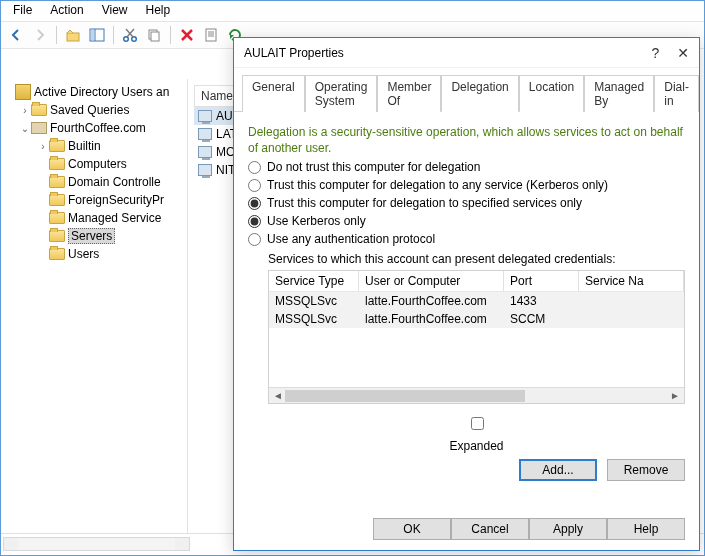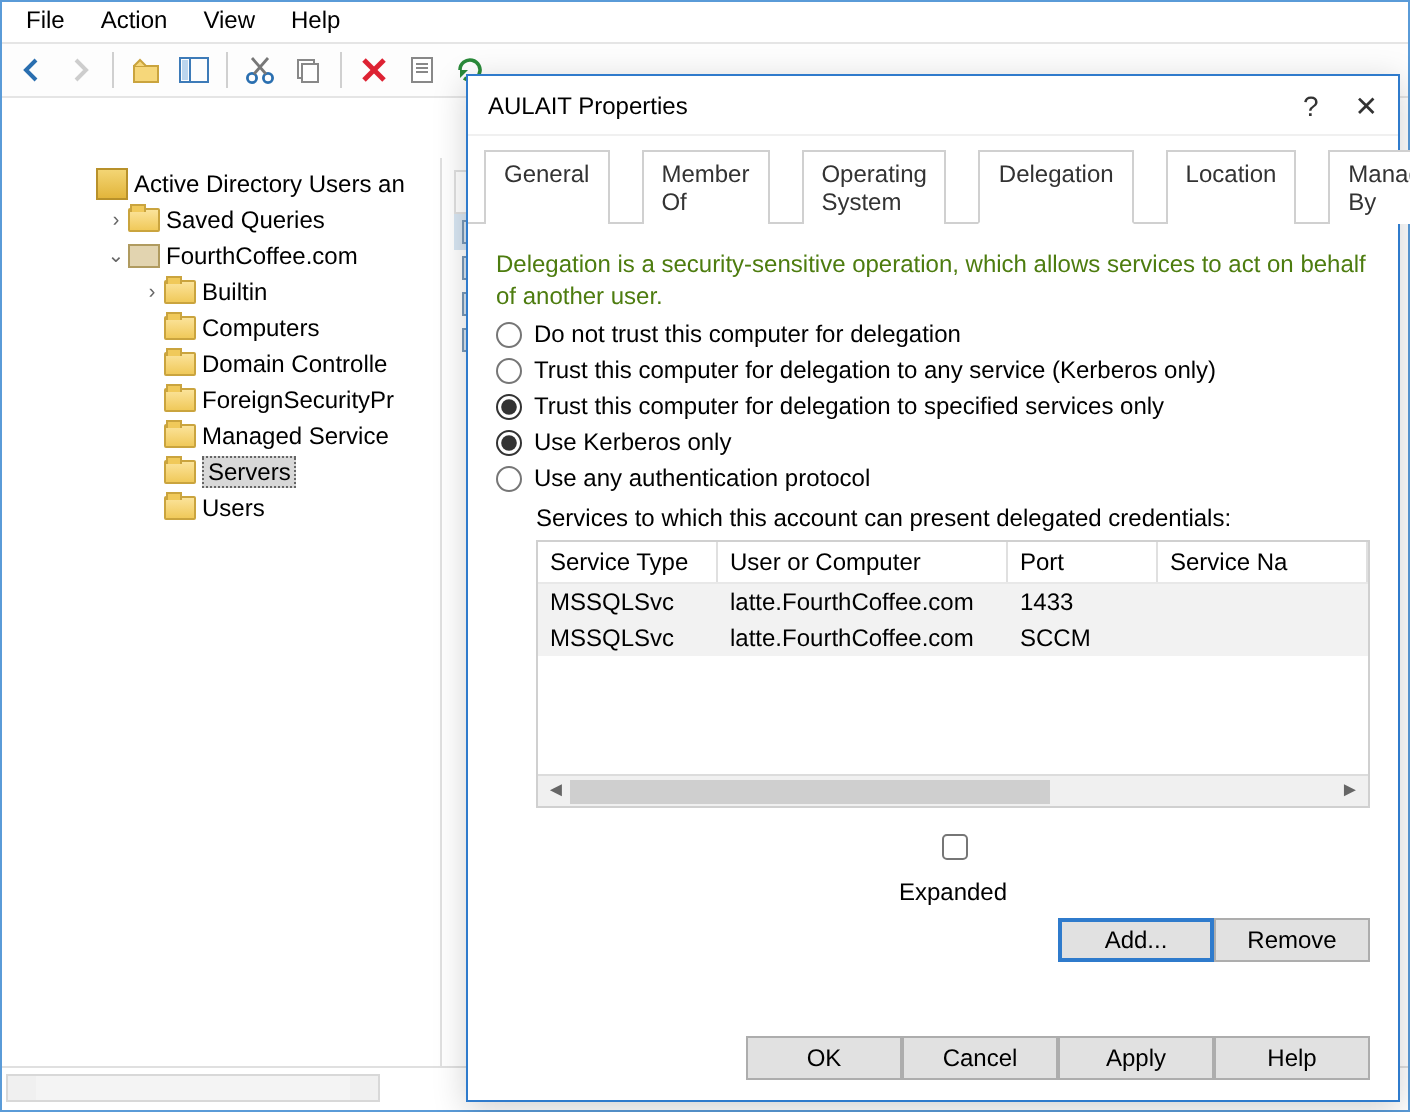--- a/index.html
+++ b/index.html
@@ -19,21 +19,21 @@
   .menubar span { padding: 2px 8px; }
 
   
   .toolbar { height: 28px; border-top:1px solid #e5e5e5; border-bottom:1px solid #e5e5e5; background:#fdfdfd; display:flex; align-items:center; padding:0 4px; gap:2px; }
   .toolbar .sep { width:1px; height:18px; background:#d0d0d0; margin:0 3px; }
   .tool-btn { width:22px; height:22px; display:flex; align-items:center; justify-content:center; border:1px solid transparent; }
   .tool-btn svg{ width:16px; height:16px; }
 
   
   .body { position:absolute; top: 78px; bottom: 22px; left:0; right:0; display:flex; }
-  .tree-pane { width: 187px; border-right:1px solid #e0e0e0; padding:4px 2px; overflow:hidden;margin-left:33px; }
+  .tree-pane { width: 187px; border-right:1px solid #e0e0e0; padding:4px 2px; overflow:hidden; }
   .tree-pane .node { display:flex; align-items:center; height:18px; white-space:nowrap; }
   .tree-pane .node .exp { width:12px; text-align:center; color:#666; font-size:10px;}
   .tree-pane .node .folder-icon{ width:16px; height:12px; margin:0 3px 0 0; background:linear-gradient(#fbe39a,#f0c95a); border:1px solid #caa43e; border-radius:1px; position:relative; }
   .tree-pane .node .folder-icon::before{ content:""; position:absolute; top:-3px; left:0; width:6px; height:3px; background:#f0c95a; border:1px solid #caa43e; border-bottom:none;}
   .tree-pane .node.selected .label{ background:#d8d8d8; border:1px dotted #666; padding:0 2px;}
   .tree-pane .node .domain-icon{ width:16px; height:12px; margin:0 3px 0 0; background:#e2d4b0; border:1px solid #b09b60; position:relative;}
   .tree-pane .node .root-icon{ width:16px; height:16px; margin:0 3px 0 0; background:linear-gradient(#f3d574,#e2b53b); border:1px solid #b8912a;}
   .indent1{ padding-left:16px; } .indent2{ padding-left:34px; }
 
   .list-pane { flex:1; padding:6px 6px; }
@@ -48,40 +48,40 @@
   .statusbar .scroll{ width:187px; height:14px; margin:3px 2px; border:1px solid #d8d8d8; background:#f4f4f4; position:relative; }
   .statusbar .scroll::before,.statusbar .scroll::after{ content:""; position:absolute; top:0; width:14px; height:12px; background:#f0f0f0;}
   .statusbar .scroll::before{left:0;} .statusbar .scroll::after{right:0;}
 
   
   .dialog{ position:absolute; top:36px; left:232px; width:467px; height:514px; background:#fff; border:1px solid #2f7bcc; box-shadow:0 4px 16px rgba(0,0,0,.18); }
   .dialog .dtitle{ height:30px; display:flex; align-items:center; padding:0 10px; border-bottom:1px solid #f0f0f0;}
   .dialog .dtitle .spacer{ margin-left:auto; display:flex; gap:18px; align-items:center;}
   .dialog .dtitle .help-q{ font-size:14px; color:#333; }
   .dialog .dtitle .close-x{ font-size:14px; color:#333; }
-  .dialog .tabs{ display:flex; border-bottom:1px solid #d0d0d0; padding: 6px 8px 0 8px; gap:17px;}
+  .dialog .tabs{ display:flex; border-bottom:1px solid #d0d0d0; padding: 6px 8px 0 8px; gap:1px;}
   .dialog .tab{ padding:4px 9px; border:1px solid #d0d0d0; border-bottom:none; margin-right:-1px; background:#fff; color:#333; position:relative; top:1px; cursor:default;}
   .dialog .tab.active{ background:#fff; border-bottom:1px solid #fff; z-index:2;}
   .dialog .tabbody{ padding:12px 14px 8px 14px; }
   .desc{ color:#4d7c0f; line-height:1.35; margin-bottom:0;}
   .radio-row{ display:flex; align-items:center; margin:4px 0; gap:6px;}
   .radio-row input{ margin:0; accent-color:#333;}
   .sub-indent{ }
   .svclabel{ margin:6px 0 4px 20px; }
   .svctable{ margin-left:20px; border:1px solid #d0d0d0; width: calc(100% - 20px); height:134px; overflow:hidden; position:relative; background:#fff;}
   .svctable .hdr{ display:flex; background:#fff; border-bottom:1px solid #e8e8e8;}
   .svctable .hdr div{ padding:3px 6px; border-right:1px solid #e0e0e0; background:#fff;}
   .svctable .row{ display:flex; background:#f2f2f2; }
   .svctable .row div{ padding:2px 6px; }
   .c1{ width:90px;} .c2{ width:145px;} .c3{ width:75px;} .c4{ flex:1;}
   .svctable .hscroll{ position:absolute; bottom:0; left:0; right:0; height:16px; background:#f0f0f0; border-top:1px solid #dcdcdc; display:flex; align-items:center; justify-content:space-between; padding:0 2px;}
   .svctable .hscroll .thumb{ position:absolute; left:16px; top:2px; height:12px; width:240px; background:#cfcfcf; }
   .svctable .hscroll .arrow{ width:14px; text-align:center; color:#666; font-size:10px; z-index:2; background:#f0f0f0;}
   .exp-row{ margin:10px 0 0 20px; display:flex; align-items:center; gap:6px;flex-direction:column;}
-  .exp-row .btns{ margin-left:auto; display:flex; }
+  .exp-row .btns{ margin-left:auto; display:flex; gap:10px;}
   .btn{ min-width:78px; height:22px; border:1px solid #adadad; background:#e1e1e1; display:inline-flex; align-items:center; justify-content:center; padding:0 10px;}
   .btn.primary{ border:2px solid #2f7bcc; background:#e1e1e1;}
   .dlg-buttons{ position:absolute; bottom:10px; right:14px; display:flex; }
 </style>
 </head>
 <body>
 
 <div class="window">
 
 
@@ -240,22 +240,22 @@
   <div class="dialog">
     <div class="dtitle">
       <span>AULAIT Properties</span>
       <span class="spacer">
         <span class="help-q">?</span>
         <span class="close-x">✕</span>
       </span>
     </div>
     <div class="tabs">
       <div class="tab">General</div>
+      <div class="tab">Operating System</div>
       <div class="tab">Member Of</div>
-      <div class="tab">Operating System</div>
       <div class="tab active">Delegation</div>
       <div class="tab">Location</div>
       <div class="tab">Managed By</div>
       <div class="tab">Dial-in</div>
     </div>
     <div class="tabbody">
       <div class="desc">Delegation is a security-sensitive operation, which allows services to act on behalf of another user.</div>
 
       <label class="radio-row">
           <input type="radio" name="deleg" style="">

